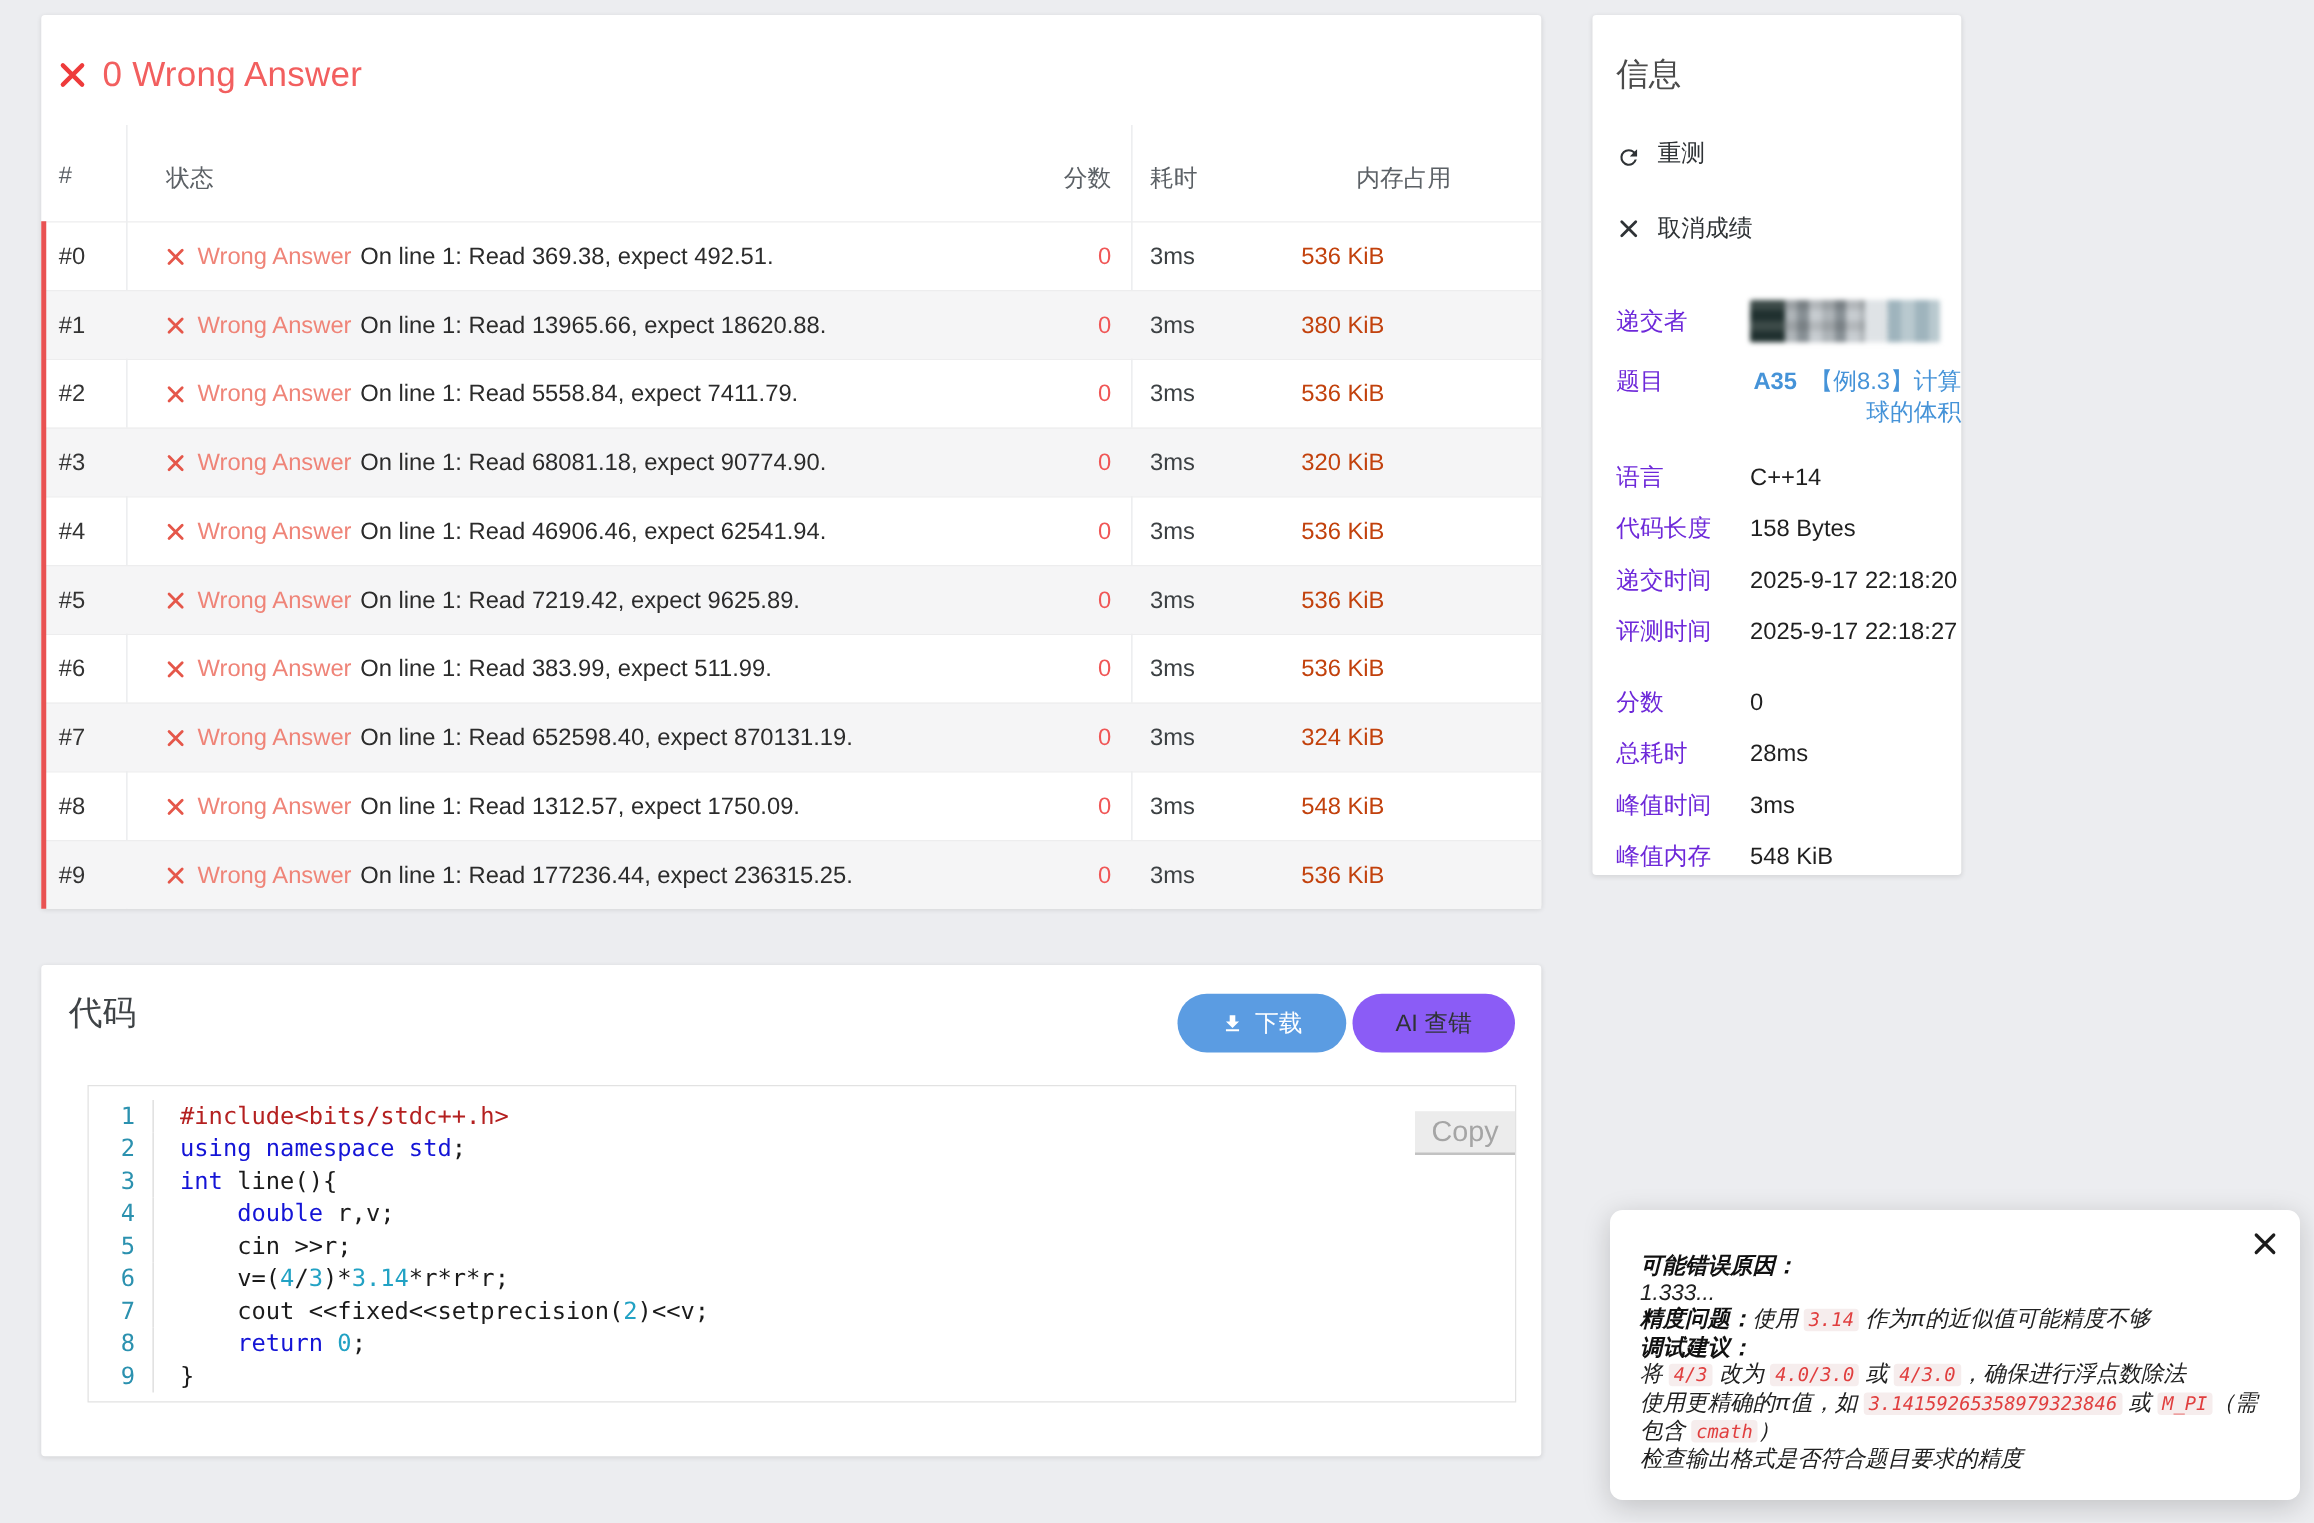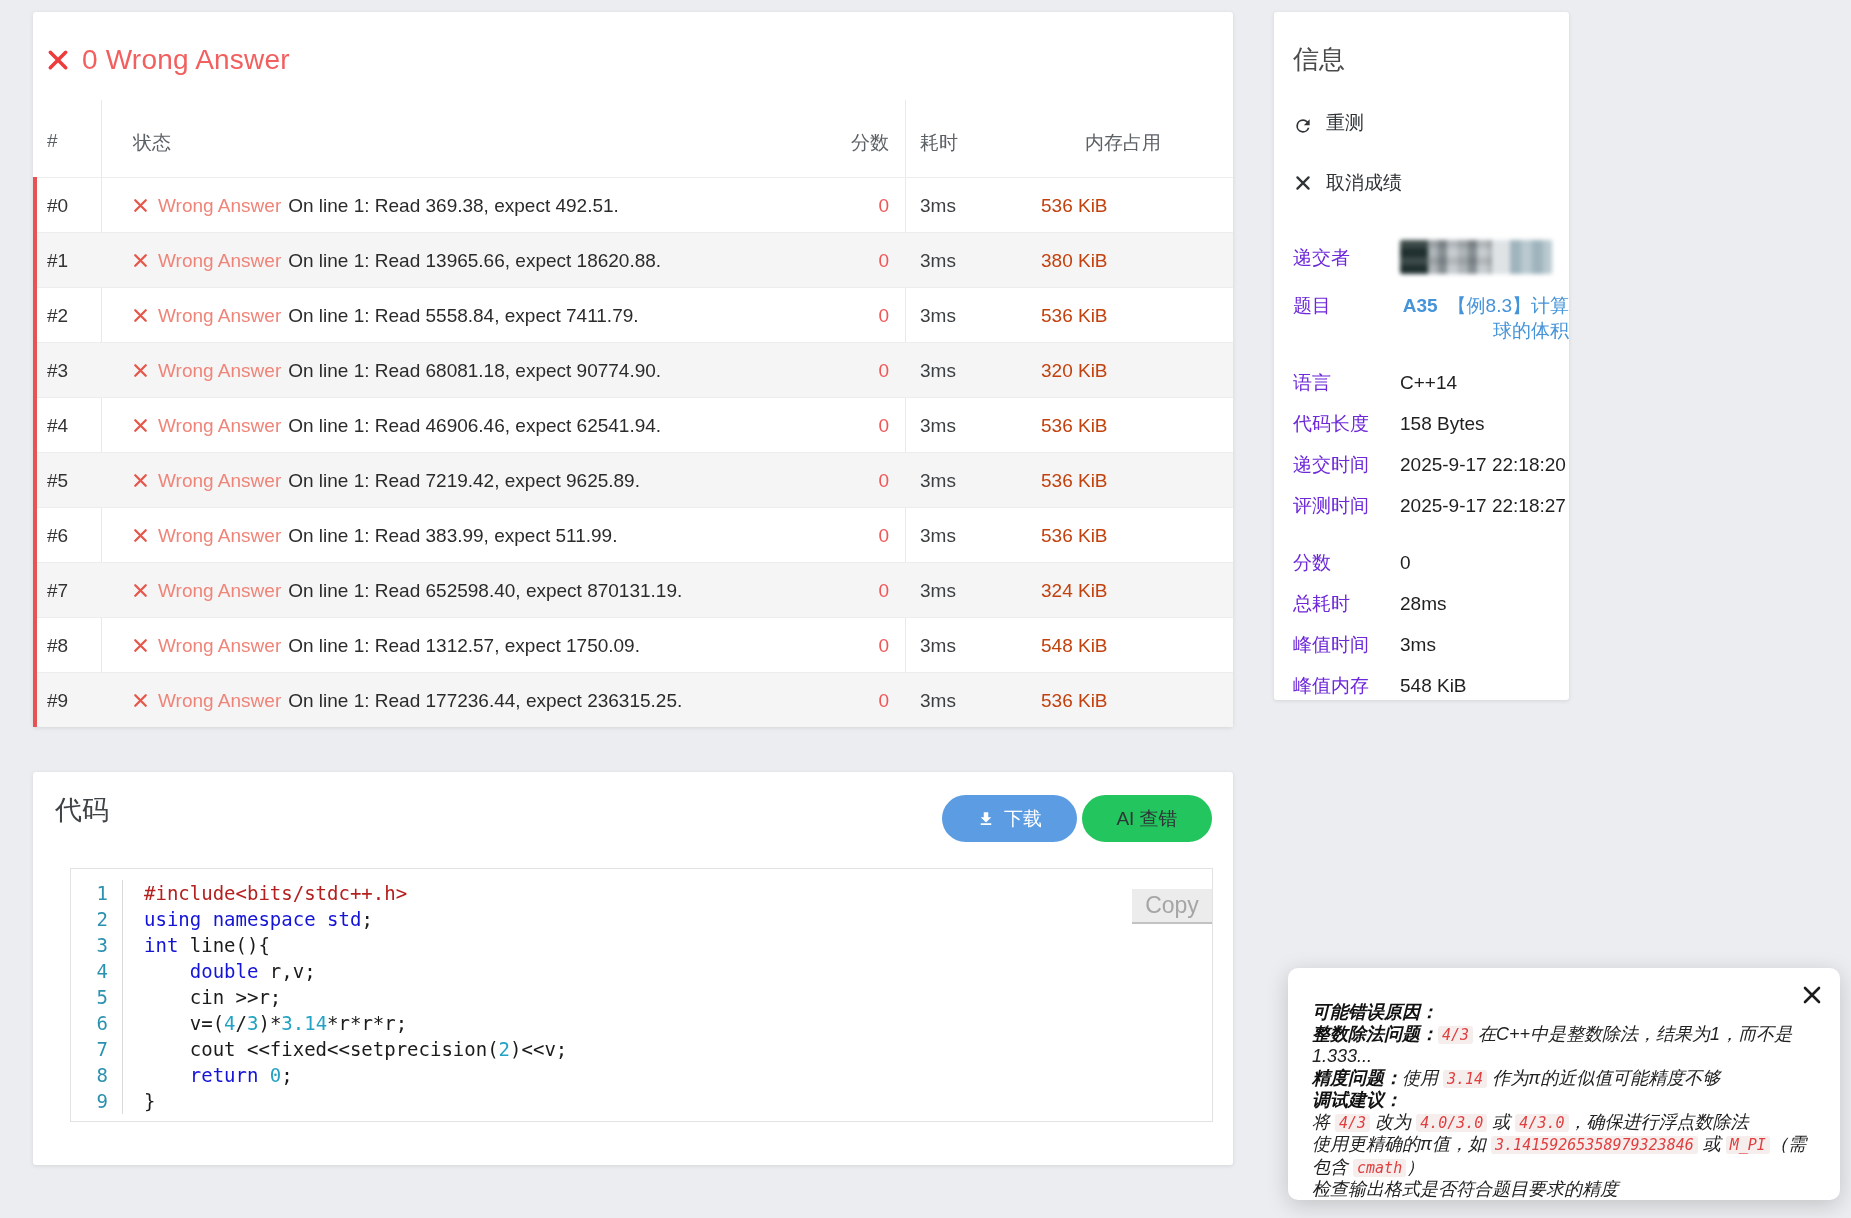--- a/index.html
+++ b/index.html
@@ -67,21 +67,21 @@
   #details-group .kv{margin-bottom:16px;}
   #stats-group{margin-top:32px;}
   #stats-group .kv{margin-bottom:16px;}
 
   
   #code-card{left:33px;top:772px;width:1200px;height:393px;}
   .code-title{position:absolute;left:22px;top:20px;font-size:27px;color:#3f4346;}
   .btn{position:absolute;top:23px;height:47px;border:none;border-radius:24px;font-size:19px;
        font-family:inherit;display:flex;align-items:center;justify-content:center;cursor:pointer;}
   #btn-download{left:909px;width:135px;background:var(--button_blue,#5b9ce2);color:#fff;gap:9px;}
-  #btn-ai{left:1049px;width:130px;background:#22c55e;color:#2f3336;}
+  #btn-ai{left:1049px;width:130px;background:#8b5cf6;color:#2f3336;}
   .codebox{position:absolute;left:37px;top:96px;width:1143px;height:254px;border:1px solid #e2e2e2;box-sizing:border-box;background:#fff;}
   #copy-btn{position:absolute;right:0;top:0;width:80px;height:35px;background:#ececec;border-bottom:2px solid #c2c2c2;
     color:#a5a5a5;font-size:23px;display:flex;align-items:center;justify-content:center;cursor:pointer;box-sizing:border-box;margin-top:20px;}
   .codelines{position:absolute;left:0;top:0;width:100%;padding-top:11px;font-family:"DejaVu Sans Mono","Liberation Mono",monospace;font-size:19px;line-height:26px;}
   .cl{display:flex;}
   .cl .ln{width:52px;flex:none;text-align:right;padding-right:14px;color:var(--code_number,#2b91af);border-right:1px solid #d9d9d9;box-sizing:border-box;}
   .cl .src{padding-left:21px;white-space:pre;color:#1b1b1b;}
   .seg-k{color:var(--code_keyword,#1414d6);}
   .seg-inc{color:var(--code_include,#b42020);}
   .seg-num{color:#22a2c4;}
@@ -448,21 +448,20 @@
 <div id="popup" class="card">
   <div id="popup-close">
     <svg width="20" height="20" viewBox="0 0 20 20">
         <path d="M3 3 L17 17 M17 3 L3 17" stroke="#1c1c1c" stroke-width="2.6" stroke-linecap="round" fill="none"></path>
       </svg>
   </div>
   <div>
 
       <div class="pline"><span class="seg-b">可能错误原因：</span></div>
 
-      <div class="pline"><span class="seg-b">整数除法问题：</span><span class="seg-c">4/3</span><span class="seg-t"> 在C++中是整数除法，结果为1，而不是</span></div>
 
       <div class="pline"><span class="seg-t">1.333...</span></div>
 
       <div class="pline"><span class="seg-b">精度问题：</span><span class="seg-t">使用 </span><span class="seg-c">3.14</span><span class="seg-t"> 作为π的近似值可能精度不够</span></div>
 
       <div class="pline"><span class="seg-b">调试建议：</span></div>
 
       <div class="pline"><span class="seg-t">将 </span><span class="seg-c">4/3</span><span class="seg-t"> 改为 </span><span class="seg-c">4.0/3.0</span><span class="seg-t"> 或 </span><span class="seg-c">4/3.0</span><span class="seg-t">，确保进行浮点数除法</span></div>
 
       <div class="pline"><span class="seg-t">使用更精确的π值，如 </span><span class="seg-c">3.14159265358979323846</span><span class="seg-t"> 或 </span><span class="seg-c">M_PI</span><span class="seg-t">（需</span></div>

